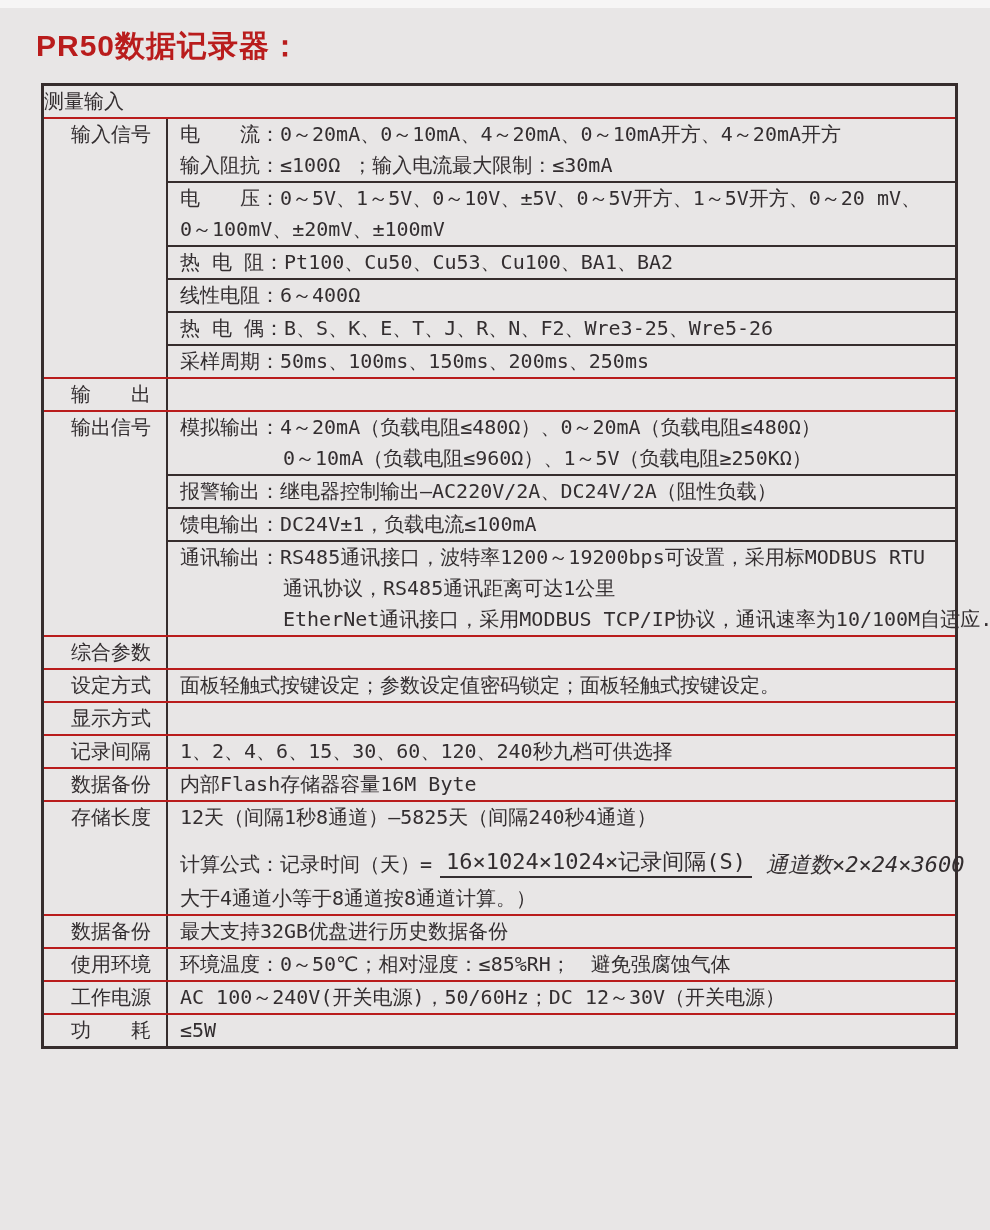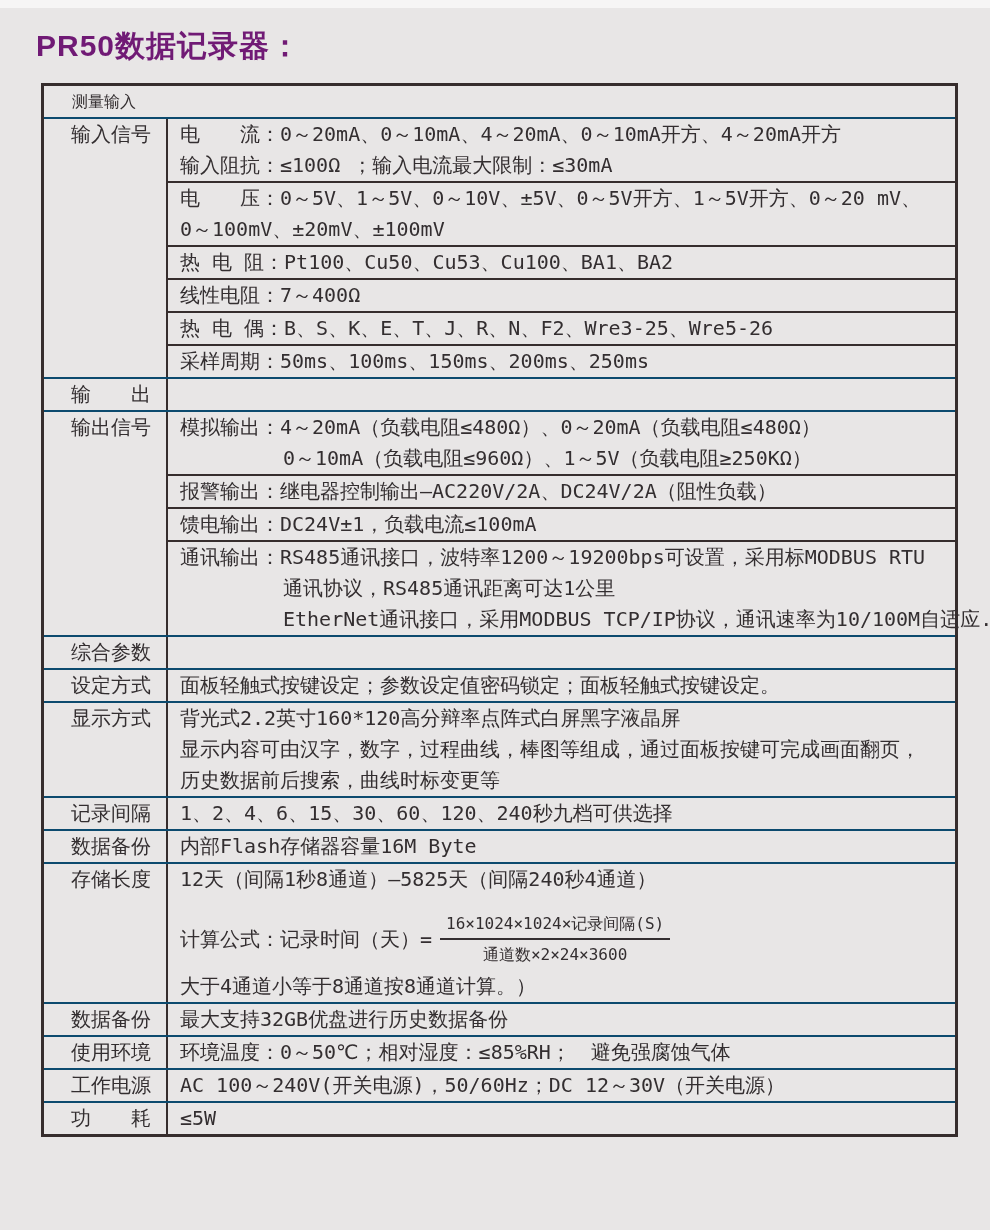--- a/index.html
+++ b/index.html
@@ -10,36 +10,35 @@
     color:#332e30;
     overflow:hidden;
     position:relative;
   }
   .top-edge{position:absolute;top:0;left:0;width:990px;height:8px;background:#f6f5f5;}
   .page-title{
     margin:26px 0 16px 36px;
     font-size:30px;
     font-weight:600;
     letter-spacing:1px;
-    color:#701a75;
+    color:#b91c1c;
     font-family:"Liberation Sans","DejaVu Sans",sans-serif;
   }
   .spec-table{
     margin-left:41px;
     width:917px;
     box-sizing:border-box;
     border:3px solid #362d2d;
     font-family:"DejaVu Sans Mono","DejaVu Sans",sans-serif;
   }
-  .spec-row{display:flex;border-top:2px solid #0c4a6e;}
+  .spec-row{display:flex;border-top:2px solid #b91c1c;}
   .spec-row:first-child{border-top:none;}
   .section-cell{
     flex:1;
-    padding-left:28px;
-    font-size:16px;
+    font-size:20px;
     line-height:31px;
     white-space:nowrap;
   }
   .label-cell{
     flex:0 0 124px;
     width:124px;
     box-sizing:border-box;
     border-right:2px solid #362d2d;
     padding-left:27px;
     font-size:20px;
@@ -57,27 +56,28 @@
   .spec-line.indent{padding-left:103px;}
   .formula{
     display:flex;
     align-items:center;
     margin:17px 16px 5px 0;
     font-size:20px;
     white-space:nowrap;
   }
   .frac{
     display:inline-flex;
-    flex-direction:column;
+    flex-direction:row;
     text-align:center;
     margin-left:8px;
-    font-size:16px;
+    font-size:22px;
+    gap:8px;
   }
   .frac .num{border-bottom:2px solid #332e30;padding:0 6px 3px 6px;line-height:23px;}
-  .frac .den{padding:3px 6px 0 6px;line-height:23px;}
+  .frac .den{padding:3px 6px 0 6px;line-height:23px;font-style:italic;}
 </style>
 </head>
 <body>
 
 <div class="top-edge"></div>
 
 <h1 class="page-title">PR50数据记录器：</h1>
 
 <div class="spec-table">
     <div class="spec-row">
@@ -91,21 +91,21 @@
           <div class="spec-line">输入阻抗：≤100Ω ；输入电流最大限制：≤30mA</div>
         </div>
         <div class="sub-cell">
           <div class="spec-line">电　　压：0～5V、1～5V、0～10V、±5V、0～5V开方、1～5V开方、0～20 mV、</div>
           <div class="spec-line">0～100mV、±20mV、±100mV</div>
         </div>
         <div class="sub-cell">
           <div class="spec-line">热 电 阻：Pt100、Cu50、Cu53、Cu100、BA1、BA2</div>
         </div>
         <div class="sub-cell">
-          <div class="spec-line">线性电阻：7～400Ω</div>
+          <div class="spec-line">线性电阻：6～400Ω</div>
         </div>
         <div class="sub-cell">
           <div class="spec-line">热 电 偶：B、S、K、E、T、J、R、N、F2、Wre3-25、Wre5-26</div>
         </div>
         <div class="sub-cell">
           <div class="spec-line">采样周期：50ms、100ms、150ms、200ms、250ms</div>
         </div>
       </div>
     </div>
     <div class="spec-row">
@@ -139,27 +139,20 @@
     <div class="spec-row">
       <div class="label-cell">设定方式</div>
       <div class="content-cell">
         <div class="sub-cell">
           <div class="spec-line">面板轻触式按键设定；参数设定值密码锁定；面板轻触式按键设定。</div>
         </div>
       </div>
     </div>
     <div class="spec-row">
       <div class="label-cell">显示方式</div>
-      <div class="content-cell">
-        <div class="sub-cell">
-          <div class="spec-line">背光式2.2英寸160*120高分辩率点阵式白屏黑字液晶屏</div>
-          <div class="spec-line">显示内容可由汉字，数字，过程曲线，棒图等组成，通过面板按键可完成画面翻页，</div>
-          <div class="spec-line">历史数据前后搜索，曲线时标变更等</div>
-        </div>
-      </div>
     </div>
     <div class="spec-row">
       <div class="label-cell">记录间隔</div>
       <div class="content-cell">
         <div class="sub-cell">
           <div class="spec-line">1、2、4、6、15、30、60、120、240秒九档可供选择</div>
         </div>
       </div>
     </div>
     <div class="spec-row">

